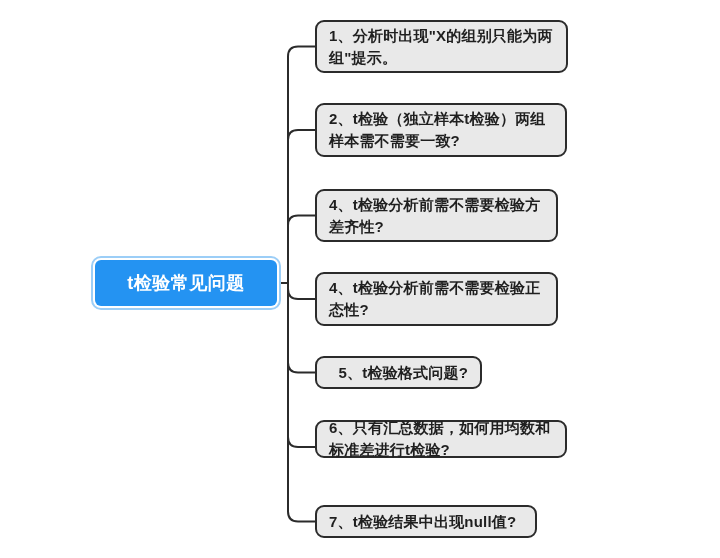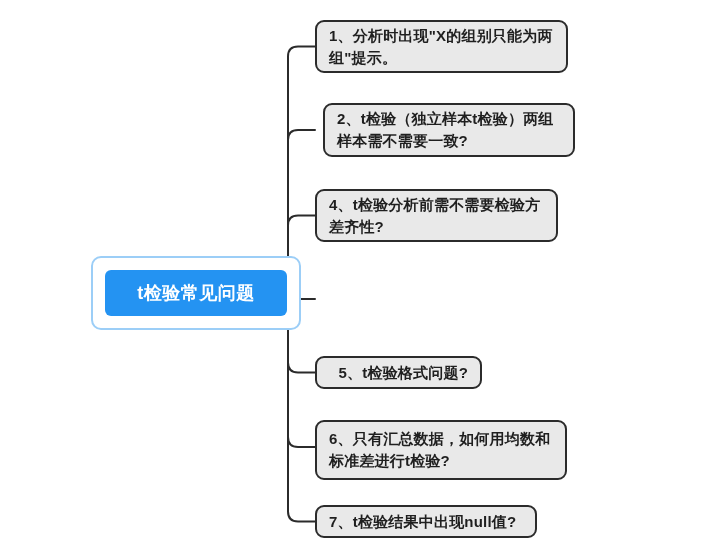--- a/index.html
+++ b/index.html
@@ -35,35 +35,35 @@
     display:flex;
     align-items:center;
     padding:5px 12px;
     font-size:15px;
     font-weight:700;
     color:#1f1f1f;
     line-height:1.45;
     letter-spacing:0.2px;
   }
   .b1{left:315px;top:20px;width:253px;height:53px;}
-  .b2{left:315px;top:103px;width:252px;height:54px;margin-left:8px;}
+  .b2{left:315px;top:103px;width:252px;height:54px;}
   .b3{left:315px;top:189px;width:243px;height:53px;}
   .b4{left:315px;top:272px;width:243px;height:54px;}
   .b5{left:315px;top:356px;width:167px;height:33px;justify-content:flex-end;}
-  .b6{left:315px;top:420px;width:252px;height:60px;}
+  .b6{left:315px;top:420px;width:252px;height:38px;}
   .b7{left:315px;top:505px;width:222px;height:33px;}
   
   .central-ring{
     position:absolute;
     left:91px;top:256px;
     width:182px;height:46px;
     border:2px solid #9ccef7;
     border-radius:10px;
     background:#ffffff;
-    padding:12px;
+    padding:2px;
   }
   .central-node{
     width:100%;height:100%;
     box-sizing:border-box;
     background:#2493f2;
     border-radius:6px;
     display:flex;
     align-items:center;
     justify-content:center;
     font-size:18px;
@@ -96,20 +96,23 @@
 
   <div class="topic b1">
     <span>1、分析时出现"X的组别只能为两组"提示。</span>
   </div>
   <div class="topic b2">
     <span>2、t检验（独立样本t检验）两组样本需不需要一致?</span>
   </div>
   <div class="topic b3">
     <span>4、t检验分析前需不需要检验方差齐性?</span>
   </div>
+  <div class="topic b4">
+    <span>4、t检验分析前需不需要检验正态性?</span>
+  </div>
   <div class="topic b5">
     <span>5、t检验格式问题?</span>
   </div>
   <div class="topic b6">
     <span>6、只有汇总数据，如何用均数和标准差进行t检验?</span>
   </div>
   <div class="topic b7">
     <span>7、t检验结果中出现null值?</span>
   </div>
 

